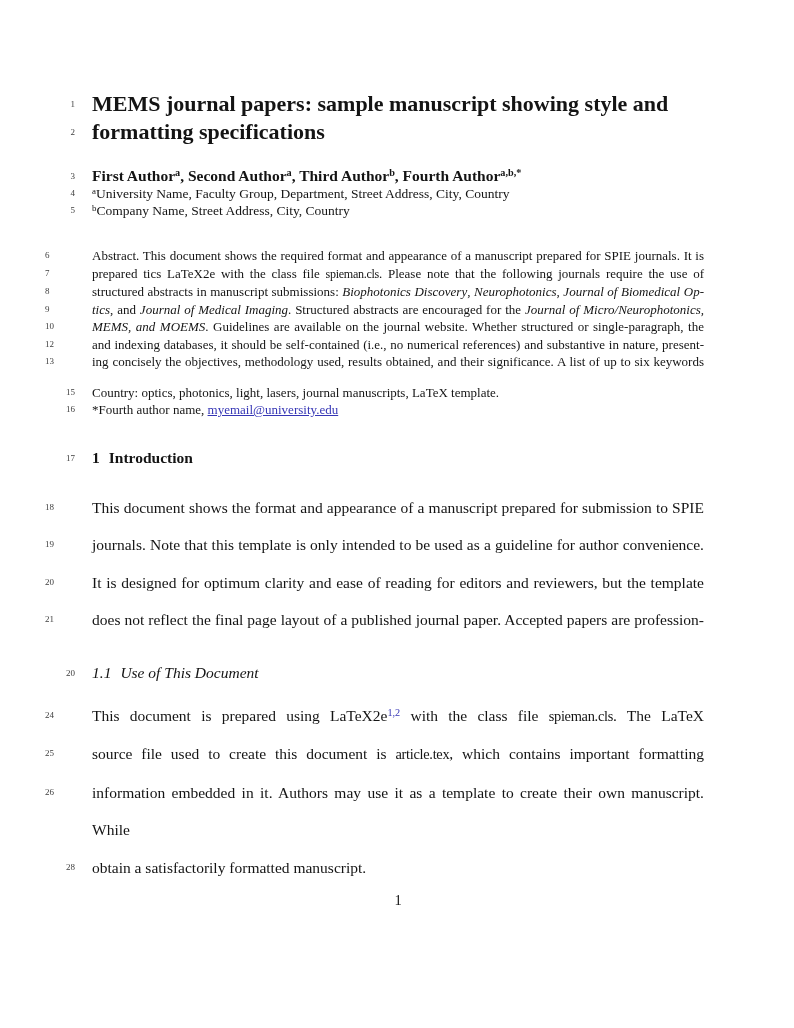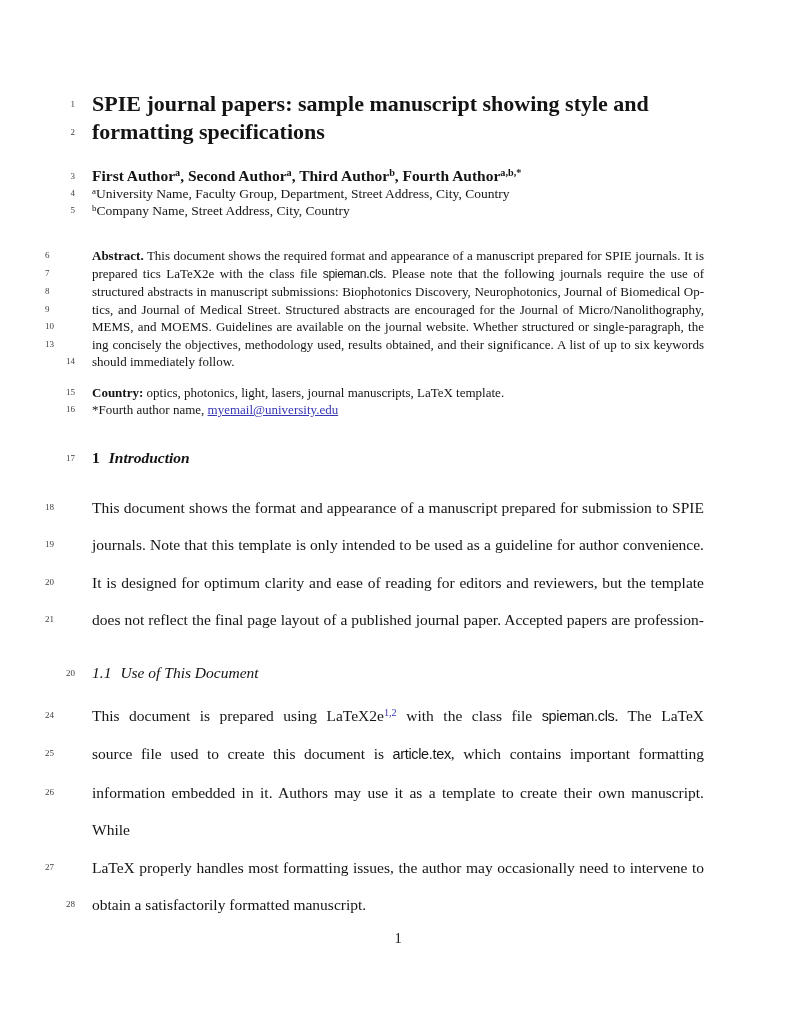--- a/index.html
+++ b/index.html
@@ -41,26 +41,26 @@
   .ab1 { margin-top: 28px; }
   .kw  { margin-top: 13px; font-size: 13px; line-height: 17.5px; text-align: left; }
   .em  { font-size: 13px; line-height: 17.5px; text-align: left; }
   .h1  { margin-top: 30px; font-size: 15.5px; font-weight: bold; line-height: 18px; text-align: left; }
   .h2  { margin-top: 25px; font-size: 15.5px; font-style: italic; line-height: 18px; text-align: left; }
   .bd  { font-size: 15.5px; line-height: 37.5px; }
   .bd1 { margin-top: 22px; }
   .bd2 { margin-top: 15px; }
 
   
-  .b  { font-weight: bold; }
-  .i  { }
-  .tt { font-family: Liberation Sans, sans-serif; font-size: 93%; letter-spacing: -0.3px; }
+  .b  { font-weight: normal; }
+  .i  { font-style: italic; }
+  .tt { font-family: Liberation Serif, serif; font-size: 93%; letter-spacing: -0.3px; }
   .link { color: var(--link-color, #3535b5); }
   .u  { text-decoration: underline; }
-  .gap { margin-left: 9px; font-style: italic; }
+  .gap { margin-left: 9px; }
   sup {
     font-size: 66%;
     line-height: 0;
     vertical-align: baseline;
     position: relative;
     top: -0.45em;
   }
   .pageno {
     margin-top: 6px;
     text-align: center;
@@ -68,40 +68,39 @@
     line-height: 17px;
     color: #141414;
   }
 </style>
 </head>
 <body>
 
 <main class="text-column">
 
   <div id="lines-host">
-      <div class="line t"><span class="no">1</span><span>SPIE journal papers: sample manuscript showing style and</span></div>
+      <div class="line t"><span class="no">1</span><span>MEMS journal papers: sample manuscript showing style and</span></div>
       <div class="line t"><span class="no">2</span><span>formatting specifications</span></div>
       <div class="line au"><span class="no">3</span><span>First Author</span><sup>a</sup><span>, Second Author</span><sup>a</sup><span>, Third Author</span><sup>b</sup><span>, Fourth Author</span><sup>a,b,*</sup></div>
       <div class="line af"><span class="no">4</span><sup>a</sup><span>University Name, Faculty Group, Department, Street Address, City, Country</span></div>
       <div class="line af"><span class="no">5</span><sup>b</sup><span>Company Name, Street Address, City, Country</span></div>
       <div class="line ab ab1 j"><span class="no">6</span><span class="b">Abstract.</span><span>  This document shows the required format and appearance of a manuscript prepared for SPIE journals. It is</span></div>
       <div class="line ab j"><span class="no">7</span><span>prepared tics LaTeX2e with the class file </span><span class="tt">spieman.cls</span><span>. Please note that the following journals require the use of</span></div>
       <div class="line ab j"><span class="no">8</span><span>structured abstracts in manuscript submissions: </span><span class="i">Biophotonics Discovery</span><span>, </span><span class="i">Neurophotonics</span><span>, </span><span class="i">Journal of Biomedical Op-</span></div>
-      <div class="line ab j"><span class="no">9</span><span class="i">tics</span><span>, and </span><span class="i">Journal of Medical Street</span><span>. Structured abstracts are encouraged for the </span><span class="i">Journal of Micro/Nanolithography,</span></div>
+      <div class="line ab j"><span class="no">9</span><span class="i">tics</span><span>, and </span><span class="i">Journal of Medical Imaging</span><span>. Structured abstracts are encouraged for the </span><span class="i">Journal of Micro/Neurophotonics,</span></div>
       <div class="line ab j"><span class="no">10</span><span class="i">MEMS, and MOEMS</span><span>. Guidelines are available on the journal website. Whether structured or single-paragraph, the</span></div>
+      <div class="line ab j"><span class="no">12</span><span>and indexing databases, it should be self-contained (i.e., no numerical references) and substantive in nature, present-</span></div>
       <div class="line ab j"><span class="no">13</span><span>ing concisely the objectives, methodology used, results obtained, and their significance. A list of up to six keywords</span></div>
-      <div class="line ab"><span class="no">14</span><span>should immediately follow.</span></div>
       <div class="line kw"><span class="no">15</span><span class="b">Country:</span><span> optics, photonics, light, lasers, journal manuscripts, LaTeX template.</span></div>
       <div class="line em"><span class="no">16</span><span>*Fourth author name, </span><span class="link u">myemail@university.edu</span></div>
       <div class="line h1"><span class="no">17</span><span>1</span><span class="gap">Introduction</span></div>
       <div class="line bd bd1 j"><span class="no">18</span><span>This document shows the format and appearance of a manuscript prepared for submission to SPIE</span></div>
       <div class="line bd j"><span class="no">19</span><span>journals. Note that this template is only intended to be used as a guideline for author convenience.</span></div>
       <div class="line bd j"><span class="no">20</span><span>It is designed for optimum clarity and ease of reading for editors and reviewers, but the template</span></div>
       <div class="line bd j"><span class="no">21</span><span>does not reflect the final page layout of a published journal paper. Accepted papers are profession-</span></div>
       <div class="line h2"><span class="no">20</span><span>1.1</span><span class="gap">Use of This Document</span></div>
       <div class="line bd bd2 j"><span class="no">24</span><span>This document is prepared using LaTeX2e</span><sup class="link">1,2</sup><span> with the class file </span><span class="tt">spieman.cls</span><span>.  The LaTeX</span></div>
       <div class="line bd j"><span class="no">25</span><span>source file used to create this document is </span><span class="tt">article.tex</span><span>, which contains important formatting</span></div>
       <div class="line bd j"><span class="no">26</span><span>information embedded in it. Authors may use it as a template to create their own manuscript. While</span></div>
-      <div class="line bd j"><span class="no">27</span><span>LaTeX properly handles most formatting issues, the author may occasionally need to intervene to</span></div>
       <div class="line bd"><span class="no">28</span><span>obtain a satisfactorily formatted manuscript.</span></div>
     </div>
   <div class="pageno">1</div>
 </main>
 
 </body></html>

